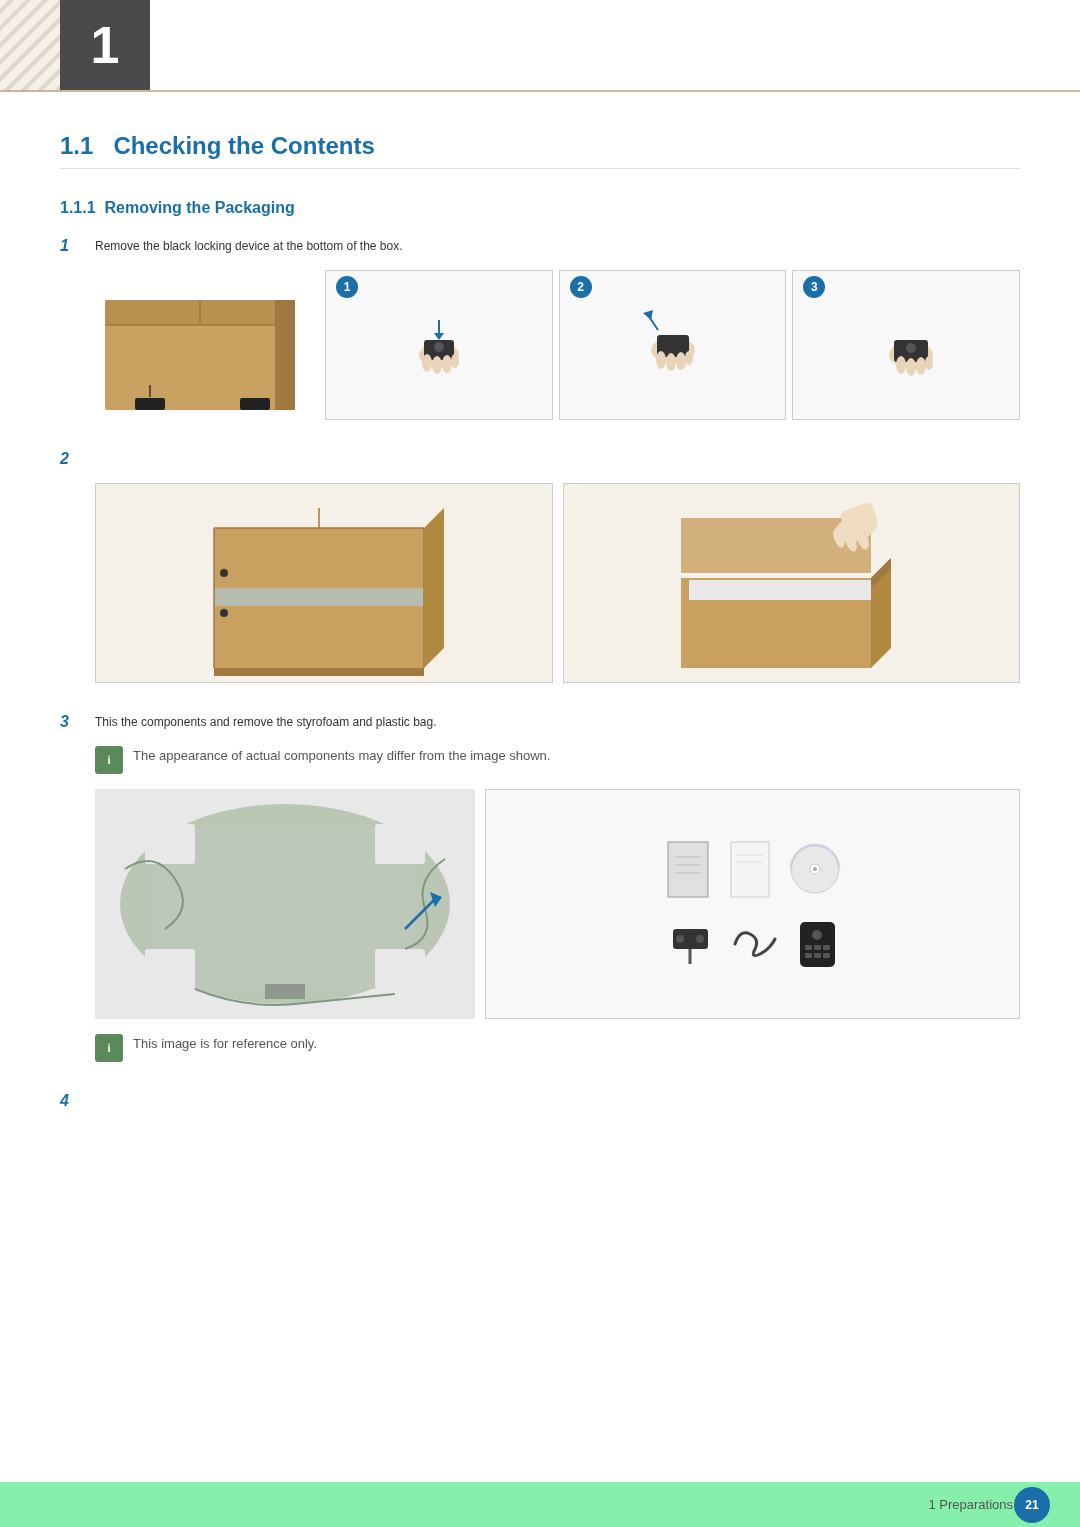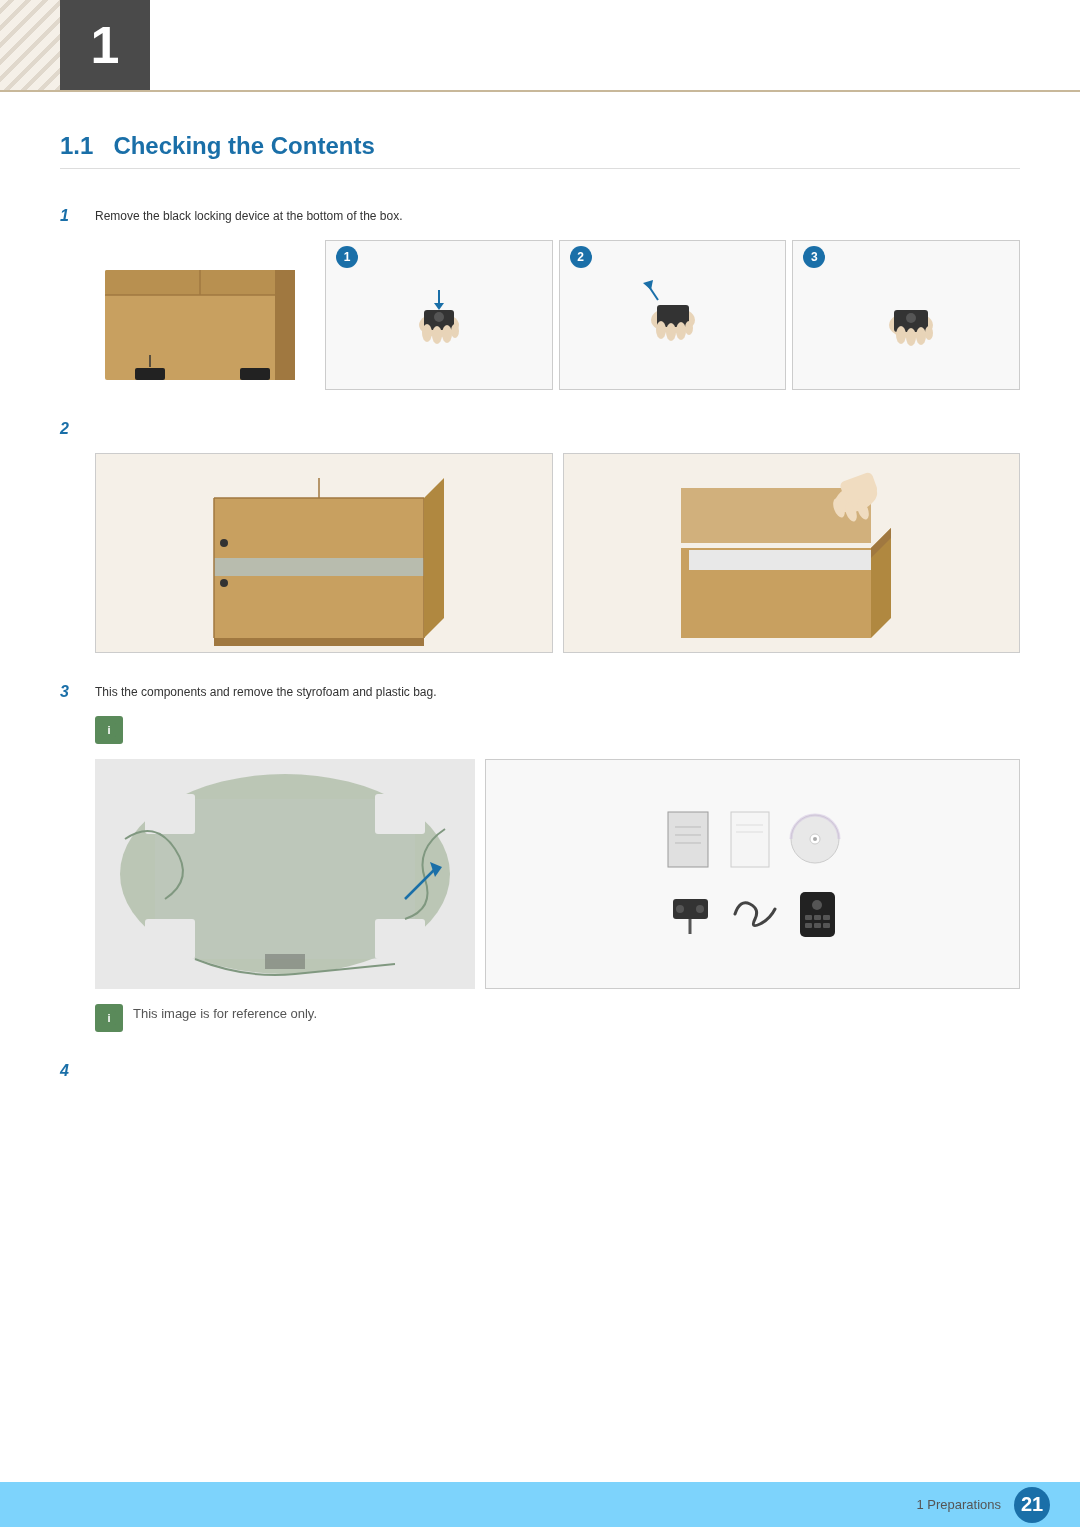--- a/index.html
+++ b/index.html
@@ -65,21 +65,21 @@
 
     .page-content {
       padding: 0 60px 80px 60px;
     }
 
     
     .section-title {
       font-size: 24px;
       font-weight: bold;
       color: #1a6fa8;
-      margin-bottom: 38px;
+      margin-bottom: 30px;
       padding-bottom: 8px;
       border-bottom: 1px solid #ddd;
     }
 
     .section-number {
       margin-right: 20px;
     }
 
     
     .subsection-title {
@@ -238,43 +238,43 @@
       padding: 15px;
     }
 
     
     .page-footer {
       position: absolute;
       bottom: 0;
       left: 0;
       right: 0;
       height: 45px;
-      background: #7dd3fc;
+      background: #86efac;
       display: flex;
       align-items: center;
       justify-content: flex-end;
       padding: 0 30px;
-      gap: 13px;
+      gap: 1px;
     }
 
     .footer-text {
       color: #555;
       font-size: 13px;
     }
 
     .footer-page-number {
       background: #1a6fa8;
       color: white;
       width: 36px;
       height: 36px;
       border-radius: 50%;
       display: flex;
       align-items: center;
       justify-content: center;
-      font-size: 20px;
+      font-size: 12px;
       font-weight: bold;
     }
 
     
     svg { display: block; }
 
   </style>
 </head>
 <body>
 
@@ -286,20 +286,23 @@
     </div>
   </div>
 </div>
 
 <div class="page-content" style="margin-top:40px;">
 
   <div class="section-title">
     <span class="section-number">1.1</span><span>Checking the Contents</span>
   </div>
 
+  <div class="subsection-title">
+    <span>1.1.1</span>&nbsp;&nbsp;<span>Removing the Packaging</span>
+  </div>
 
   <div class="step">
     <div class="step-header">
       <span class="step-number">1</span>
       <span class="step-text">Remove the black locking device at the bottom of the box.</span>
     </div>
     <div class="images-row">
 
       <div class="box-illustration">
         <svg width="220" height="150" viewBox="0 0 220 150">
@@ -432,20 +435,21 @@
       <span class="step-text">This the components and remove the styrofoam and plastic bag.</span>
     </div>
 
     <div class="note-box">
       <div class="note-icon">
         <svg width="18" height="18" viewBox="0 0 18 18">
           <rect x="2" y="2" width="14" height="14" fill="#5a8a5a" rx="2"></rect>
           <text x="9" y="13" text-anchor="middle" fill="white" font-size="11" font-weight="bold">i</text>
         </svg>
       </div>
+      <span class="note-text">The appearance of actual components may differ from the image shown.</span>
     </div>
 
     <div class="step3-images">
 
       <div class="step3-main-img">
         <svg width="380" height="230" viewBox="0 0 380 230">
 
           <ellipse cx="190" cy="115" rx="165" ry="100" fill="#a8b8a0" opacity="0.7"></ellipse>
 
           <rect x="60" y="40" width="260" height="160" fill="#c0c8c0" rx="5" opacity="0.5"></rect>

